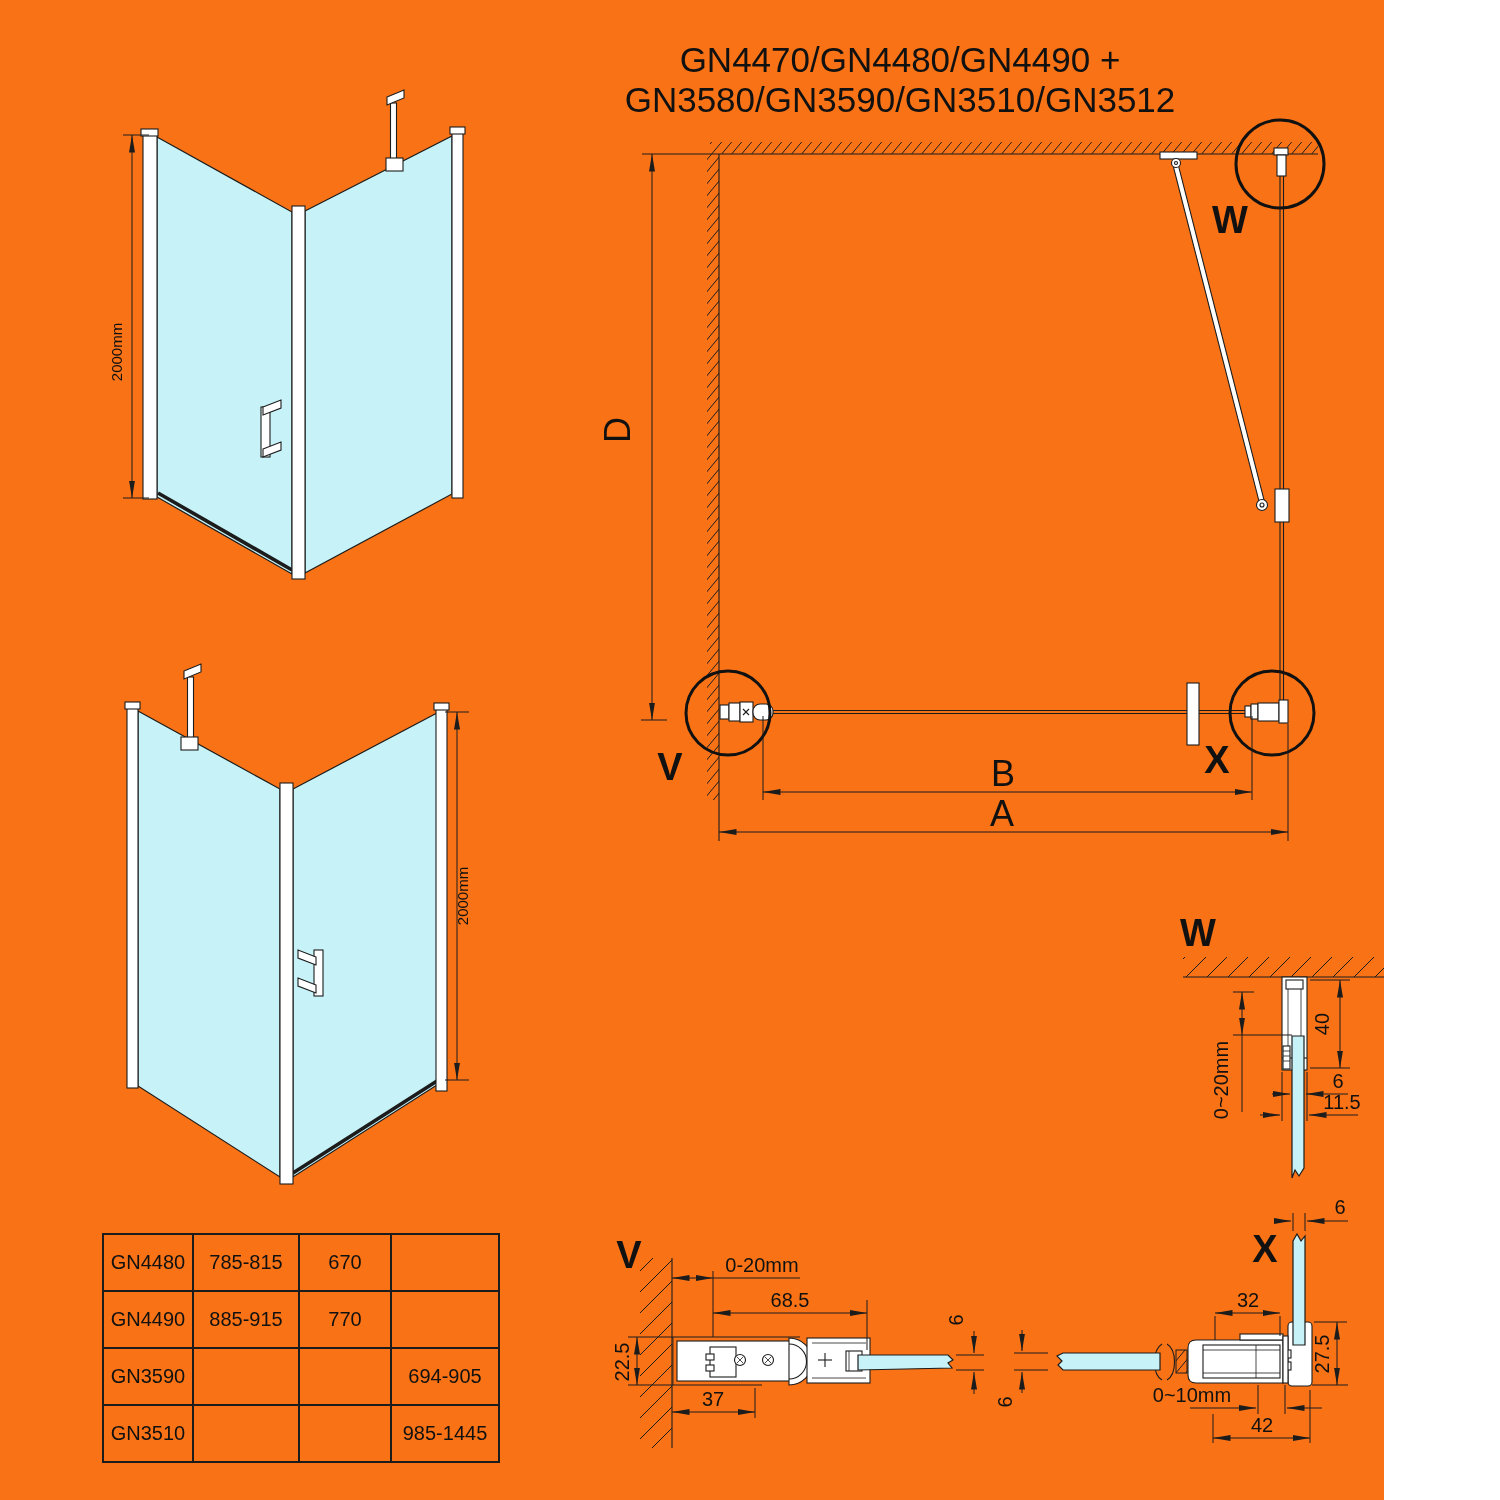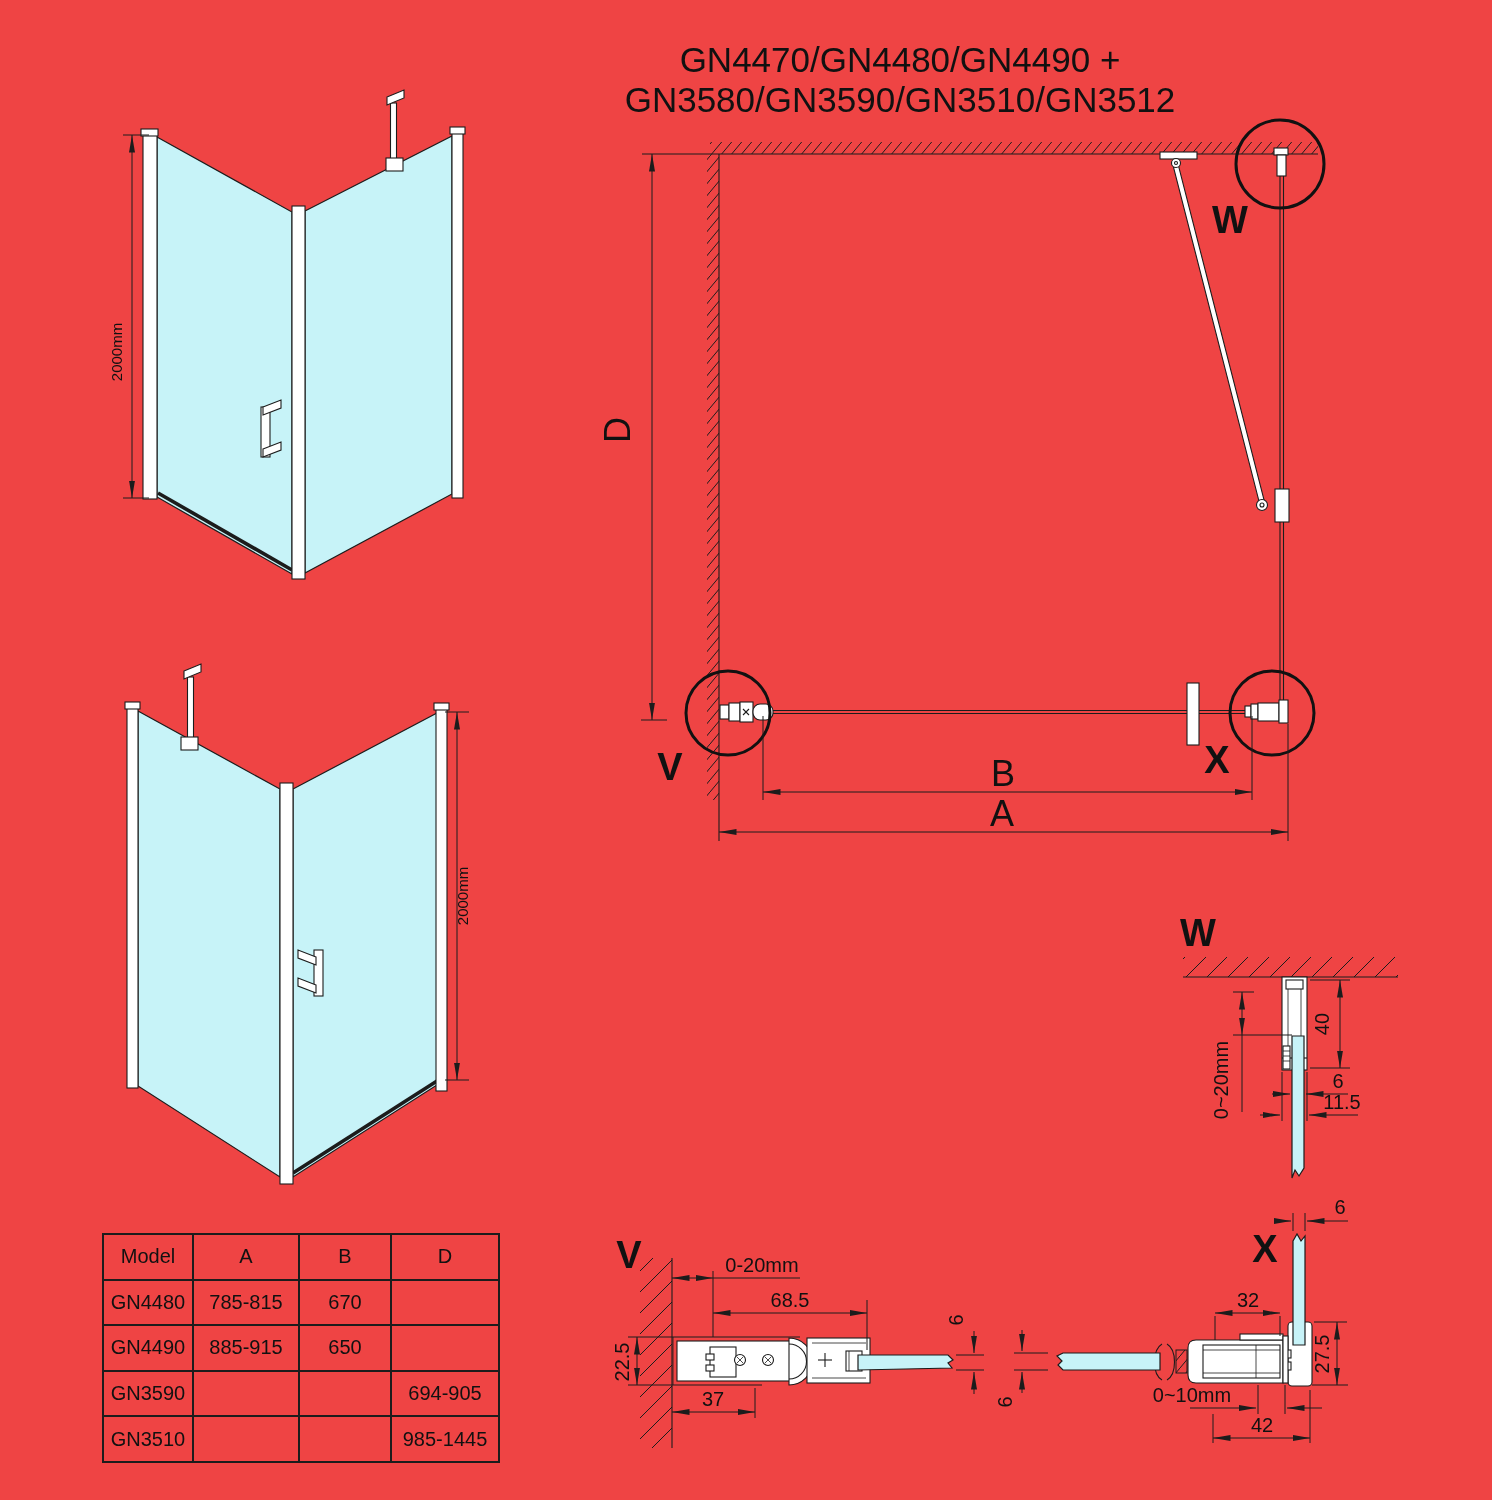--- a/index.html
+++ b/index.html
@@ -1,16 +1,16 @@
 <!DOCTYPE html>
 <html><head>
 <meta charset="utf-8">
 <style>
   html,body{margin:0;padding:0;background:#fff;}
-  #stage{position:relative;width:1492px;height:1500px;background:#ef4444;overflow:hidden;
+  #stage{position:relative;width:1384px;height:1500px;background:#f97316;overflow:hidden;
          font-family:"Liberation Sans",sans-serif;color:#111;}
   #drawing{position:absolute;left:0;top:0;}
   .ln{stroke:#1c1c1c;stroke-width:1.1;fill:none;}
   .thin{stroke:#1c1c1c;stroke-width:0.8;fill:none;}
   .thk{stroke:#1c1c1c;stroke-width:3.6;fill:none;}
   .wh{fill:#ffffff;stroke:#1c1c1c;stroke-width:1.1;}
   .glass{fill:#c7f3f8;stroke:#1c1c1c;stroke-width:1.2;}
   .dim{stroke:#1c1c1c;stroke-width:1;fill:none;}
   .circ{stroke:#111;stroke-width:3;fill:none;}
   text{fill:#111;font-family:"Liberation Sans",sans-serif;}
@@ -366,36 +366,30 @@
   </svg>
 
   <table id="spec-table">
     <colgroup>
         <col class="c0">
         <col class="c1">
         <col class="c2">
         <col class="c3">
       </colgroup>
     <tbody>
-        <tr>
-      <td>Model</td>
-      <td>A</td>
-      <td>B</td>
-      <td>D</td>
-    </tr>
     <tr>
       <td>GN4480</td>
       <td>785-815</td>
       <td>670</td>
       <td></td>
     </tr>
     <tr>
       <td>GN4490</td>
       <td>885-915</td>
-      <td>650</td>
+      <td>770</td>
       <td></td>
     </tr>
     <tr>
       <td>GN3590</td>
       <td></td>
       <td></td>
       <td>694-905</td>
     </tr>
     <tr>
       <td>GN3510</td>

